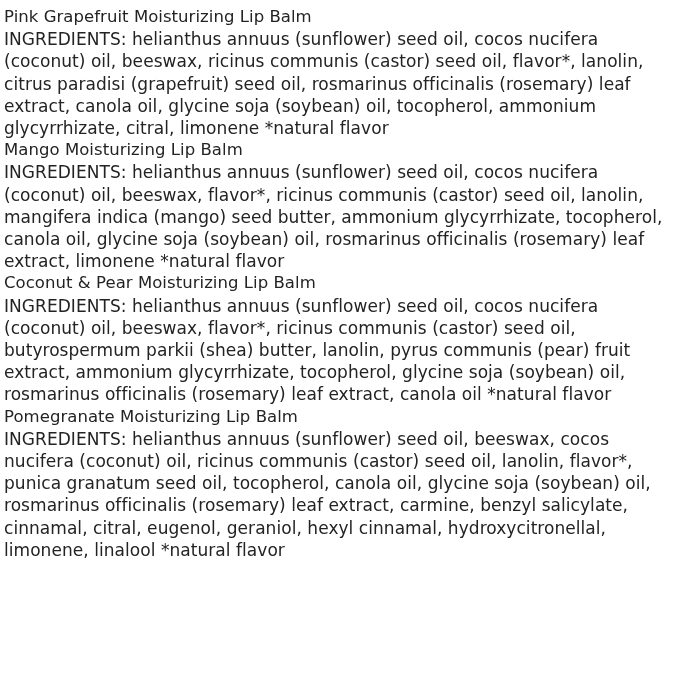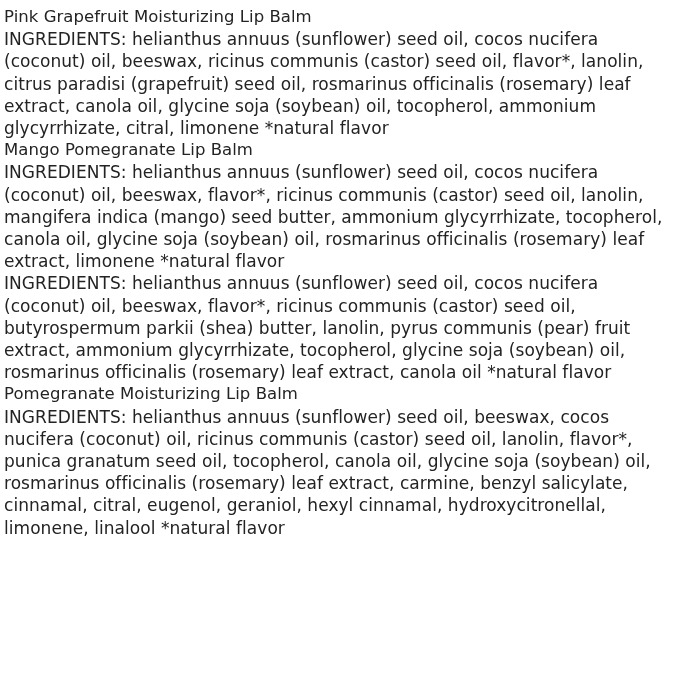--- a/index.html
+++ b/index.html
@@ -43,25 +43,26 @@
 <body>
 
 <div class="page">
 
   <div class="product">
     <div class="product-name">Pink Grapefruit Moisturizing Lip Balm</div>
     <div class="product-ingredients">INGREDIENTS: helianthus annuus (sunflower) seed oil, cocos nucifera (coconut) oil, beeswax, ricinus communis (castor) seed oil, flavor*, lanolin, citrus paradisi (grapefruit) seed oil, rosmarinus officinalis (rosemary) leaf extract, canola oil, glycine soja (soybean) oil, tocopherol, ammonium glycyrrhizate, citral, limonene *natural flavor</div>
   </div>
 
   <div class="product">
-    <div class="product-name">Mango Pomegranate Lip Balm</div>
+    <div class="product-name">Mango Moisturizing Lip Balm</div>
     <div class="product-ingredients">INGREDIENTS: helianthus annuus (sunflower) seed oil, cocos nucifera (coconut) oil, beeswax, flavor*, ricinus communis (castor) seed oil, lanolin, mangifera indica (mango) seed butter, ammonium glycyrrhizate, tocopherol, canola oil, glycine soja (soybean) oil, rosmarinus officinalis (rosemary) leaf extract, limonene *natural flavor</div>
   </div>
 
   <div class="product">
+    <div class="product-name">Coconut &amp; Pear Moisturizing Lip Balm</div>
     <div class="product-ingredients">INGREDIENTS: helianthus annuus (sunflower) seed oil, cocos nucifera (coconut) oil, beeswax, flavor*, ricinus communis (castor) seed oil, butyrospermum parkii (shea) butter, lanolin, pyrus communis (pear) fruit extract, ammonium glycyrrhizate, tocopherol, glycine soja (soybean) oil, rosmarinus officinalis (rosemary) leaf extract, canola oil *natural flavor</div>
   </div>
 
   <div class="product">
     <div class="product-name">Pomegranate Moisturizing Lip Balm</div>
     <div class="product-ingredients">INGREDIENTS: helianthus annuus (sunflower) seed oil, beeswax, cocos nucifera (coconut) oil, ricinus communis (castor) seed oil, lanolin, flavor*, punica granatum seed oil, tocopherol, canola oil, glycine soja (soybean) oil, rosmarinus officinalis (rosemary) leaf extract, carmine, benzyl salicylate, cinnamal, citral, eugenol, geraniol, hexyl cinnamal, hydroxycitronellal, limonene, linalool *natural flavor</div>
   </div>
 
 </div>
 

